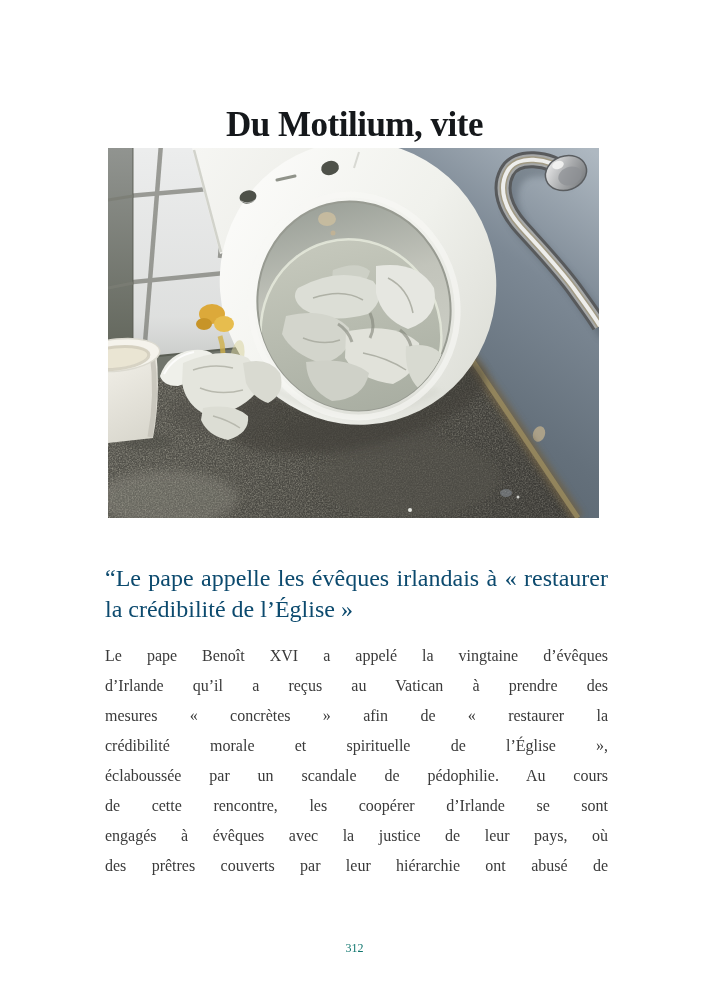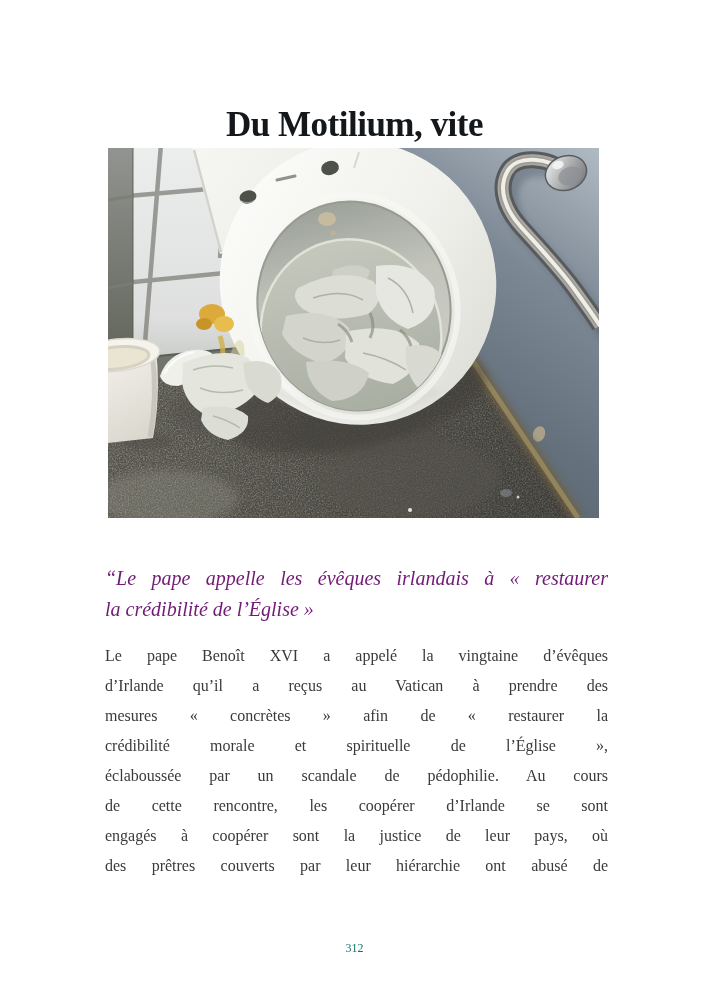--- a/index.html
+++ b/index.html
@@ -4,22 +4,22 @@
 <style>
   html,body{margin:0;padding:0;}
   body{width:709px;height:992px;background:#ffffff;position:relative;overflow:hidden;
        font-family:"Liberation Serif", serif;}
   .page{position:absolute;inset:0;background:#ffffff;}
   .title{position:absolute;top:82px;left:0;width:709px;text-align:center;
          font-family:Liberation Serif, serif;font-weight:700;font-size:35px;
          letter-spacing:-0.5px;color:#15181b;white-space:nowrap;}
   .photo{position:absolute;top:148px;left:108px;width:491px;height:370px;}
   .photo svg{display:block;width:491px;height:370px;}
-  .quote{position:absolute;top:563px;left:105px;width:503px;font-style:italic;
-         font-size:20px;line-height:31px;color:#701a75;}
+  .quote{position:absolute;top:563px;left:105px;width:503px;
+         font-size:24px;line-height:31px;color:#0c4a6e;}
   .quote .tline{text-align:justify;text-align-last:justify;}
   .quote .tline:last-child{text-align-last:left;}
   .bodytext{position:absolute;top:641px;left:105px;width:503px;font-size:16px;
             line-height:30px;color:#3a3a3a;}
   .bodytext .tline{text-align:justify;text-align-last:justify;}
   .pageno{position:absolute;top:941px;left:0;width:709px;text-align:center;
           font-size:12px;color:#0f766e;}
 </style>
 </head>
 <body>
@@ -234,19 +234,19 @@
       <div class="tline">la crédibilité de l’Église »</div>
     </blockquote>
 
   <div class="bodytext">
       <div class="tline">Le pape Benoît XVI a appelé la vingtaine d’évêques</div>
       <div class="tline">d’Irlande qu’il a reçus au Vatican à prendre des</div>
       <div class="tline">mesures « concrètes » afin de « restaurer la</div>
       <div class="tline">crédibilité morale et spirituelle de l’Église »,</div>
       <div class="tline">éclaboussée par un scandale de pédophilie. Au cours</div>
       <div class="tline">de cette rencontre, les coopérer d’Irlande se sont</div>
-      <div class="tline">engagés à coopérer sont la justice de leur pays, où</div>
+      <div class="tline">engagés à évêques avec la justice de leur pays, où</div>
       <div class="tline">des prêtres couverts par leur hiérarchie ont abusé de</div>
     </div>
 
   <div class="pageno">312</div>
 
 </div>
 
 </body></html>

